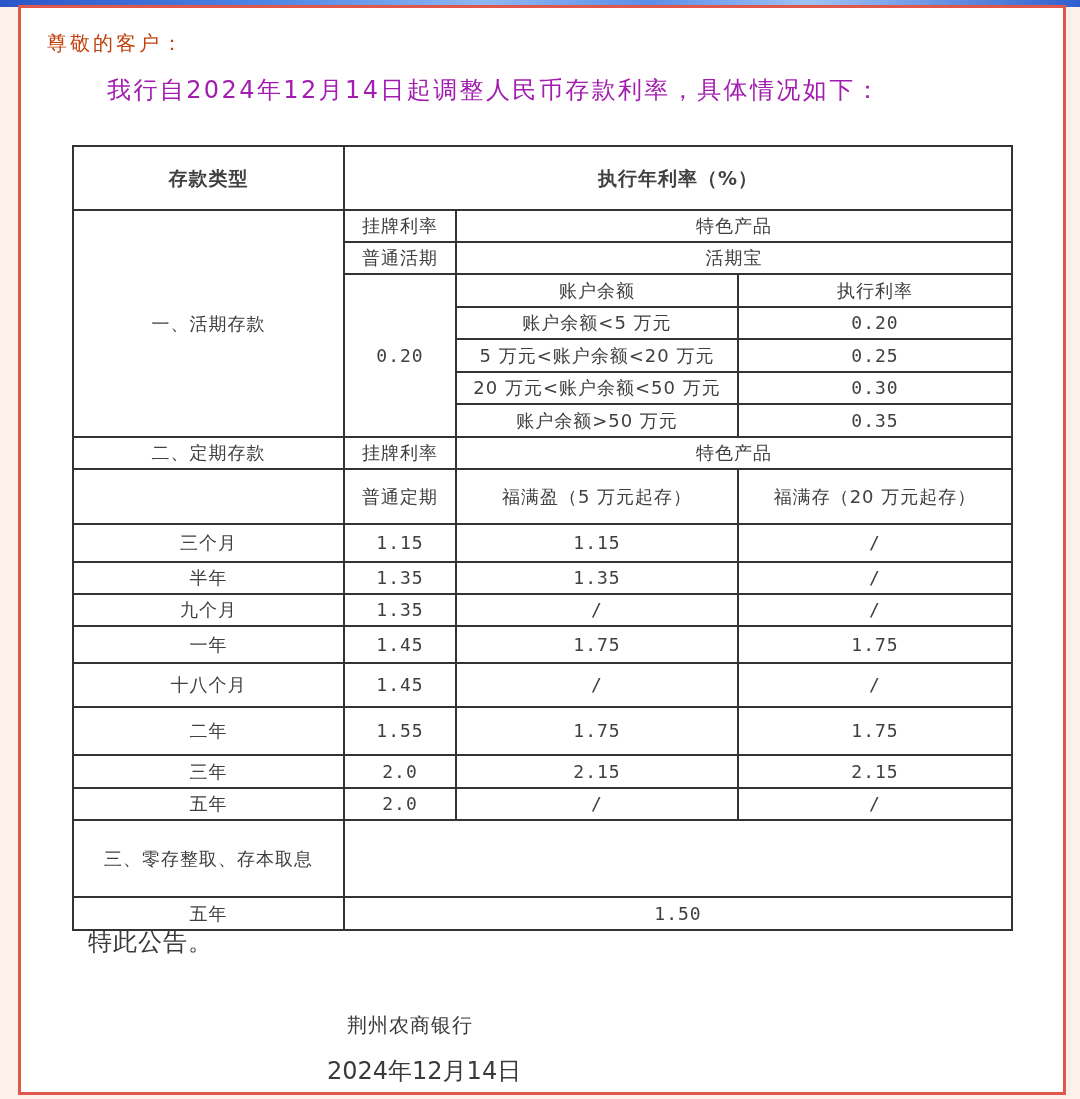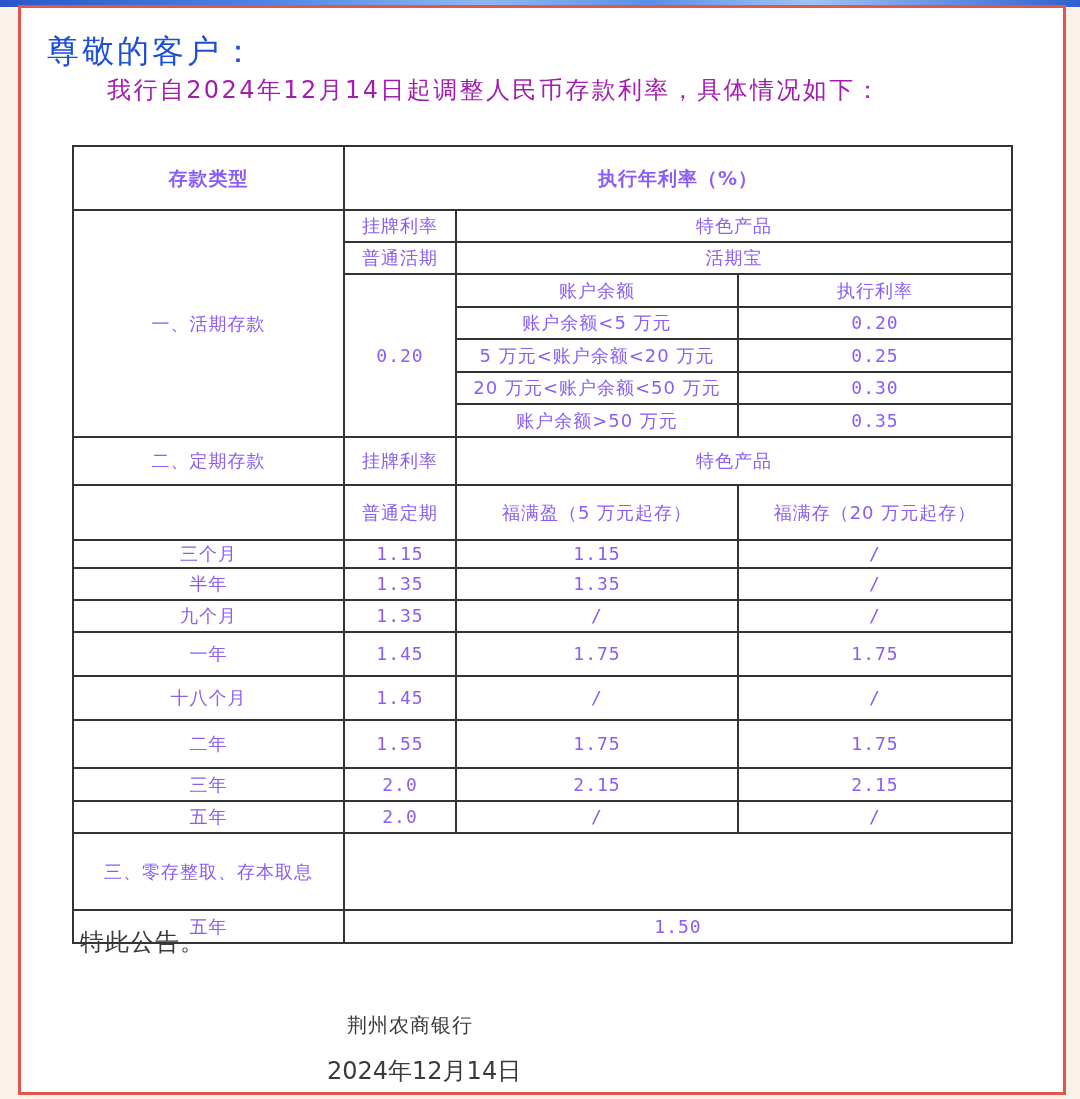--- a/index.html
+++ b/index.html
@@ -11,40 +11,40 @@
   }
   .top-banner {
     position: absolute; left: 0; top: 0; width: 1080px; height: 7px;
     background: linear-gradient(90deg, #2a56c8 0%, #4f86e6 25%, #8fb8f2 45%, #5b8ee8 60%, #9fc3f5 75%, #2f5fcf 100%);
   }
   .frame {
     position: absolute; left: 18px; top: 5px; width: 1042px; height: 1084px;
     border: 3px solid #e0584c; background: #fff; box-sizing: content-box;
   }
   .greeting {
-    position: absolute; left: 47px; top: 30px; font-size: 32px; letter-spacing: 3px; color: #1d4ed8;
+    position: absolute; left: 47px; top: 30px; font-size: 20px; letter-spacing: 3px; color: #c2410c;
   }
   .intro {
     position: absolute; left: 107px; top: 74px; font-size: 24px; letter-spacing: 2.4px; color: #a21caf;
   }
   .rate-table {
     position: absolute; left: 72px; top: 145px;
     border-collapse: collapse; table-layout: fixed;
     width: 939px;
     font-family: "DejaVu Sans", sans-serif;
-    font-size: 18px; color: #8b5cf6; padding-left: 40px;
+    font-size: 18px; color: #404040; padding-left: 40px;
   }
   .rate-table td {
     border: 2px solid #333; text-align: center; vertical-align: middle;
     padding: 0; line-height: 1.1; letter-spacing: 1px;
   }
   .rate-table .hd { font-weight: bold; font-size: 19px; }
   .rate-table .num { font-family: "DejaVu Sans Mono", monospace; font-size: 18px; letter-spacing: 1px; margin-left: 24px; }
   .closing {
-    position: absolute; left: 80px; top: 926px; font-size: 24px; letter-spacing: 1px; color: #3a3a3a; text-align: center;
+    position: absolute; left: 88px; top: 926px; font-size: 24px; letter-spacing: 1px; color: #3a3a3a; text-align: center;
   }
   .signature {
     position: absolute; left: 347px; top: 1012px; font-size: 20px; letter-spacing: 1px; color: #3a3a3a;
   }
   .sign-date {
     position: absolute; left: 327px; top: 1055px; font-size: 24px; color: #3a3a3a;
   }
 </style>
 </head>
 <body>
@@ -93,50 +93,50 @@
   </tr>
   <tr style="height:32px">
     <td>20 万元&lt;账户余额&lt;50 万元</td>
     <td class="num">0.30</td>
   </tr>
   <tr style="height:33px">
     <td>账户余额&gt;50 万元</td>
     <td class="num">0.35</td>
   </tr>
 
-  <tr style="height:48px">
+  <tr style="height:32px">
     <td>二、定期存款</td>
     <td>挂牌利率</td>
     <td colspan="2">特色产品</td>
   </tr>
   <tr style="height:55px">
     <td></td>
     <td>普通定期</td>
     <td>福满盈（5 万元起存）</td>
     <td>福满存（20 万元起存）</td>
   </tr>
-  <tr style="height:28px">
+  <tr style="height:38px">
     <td>三个月</td>
     <td class="num">1.15</td>
     <td class="num">1.15</td>
     <td class="num">/</td>
   </tr>
   <tr style="height:32px">
     <td>半年</td>
     <td class="num">1.35</td>
     <td class="num">1.35</td>
     <td class="num">/</td>
   </tr>
   <tr style="height:32px">
     <td>九个月</td>
     <td class="num">1.35</td>
     <td class="num">/</td>
     <td class="num">/</td>
   </tr>
-  <tr style="height:44px">
+  <tr style="height:37px">
     <td>一年</td>
     <td class="num">1.45</td>
     <td class="num">1.75</td>
     <td class="num">1.75</td>
   </tr>
   <tr style="height:44px">
     <td>十八个月</td>
     <td class="num">1.45</td>
     <td class="num">/</td>
     <td class="num">/</td>

